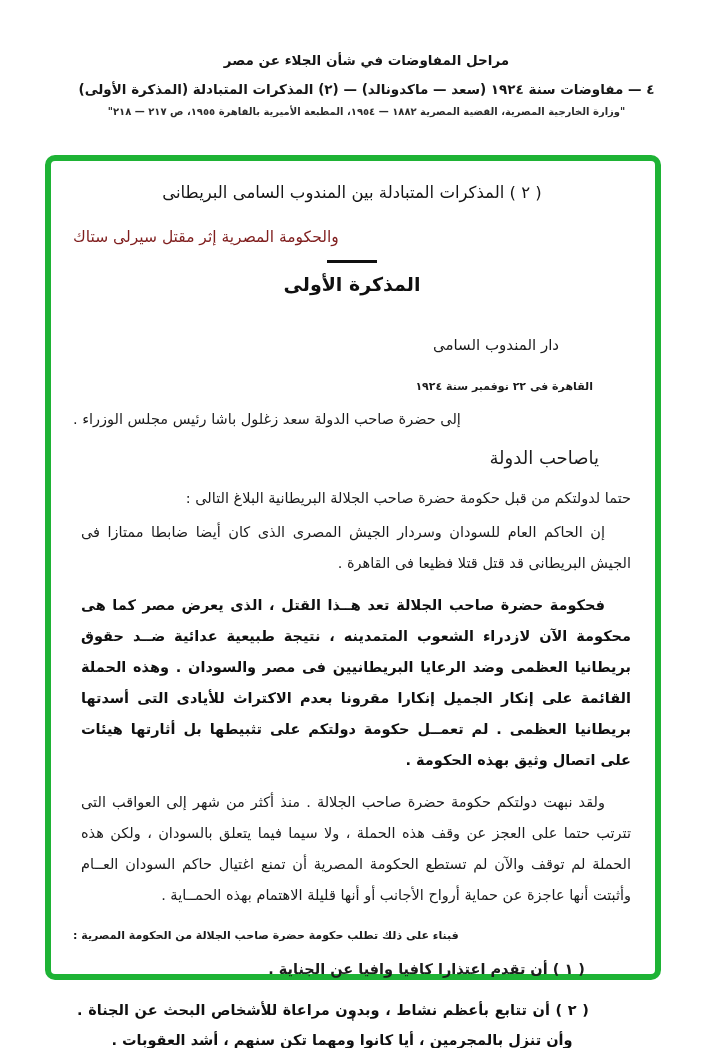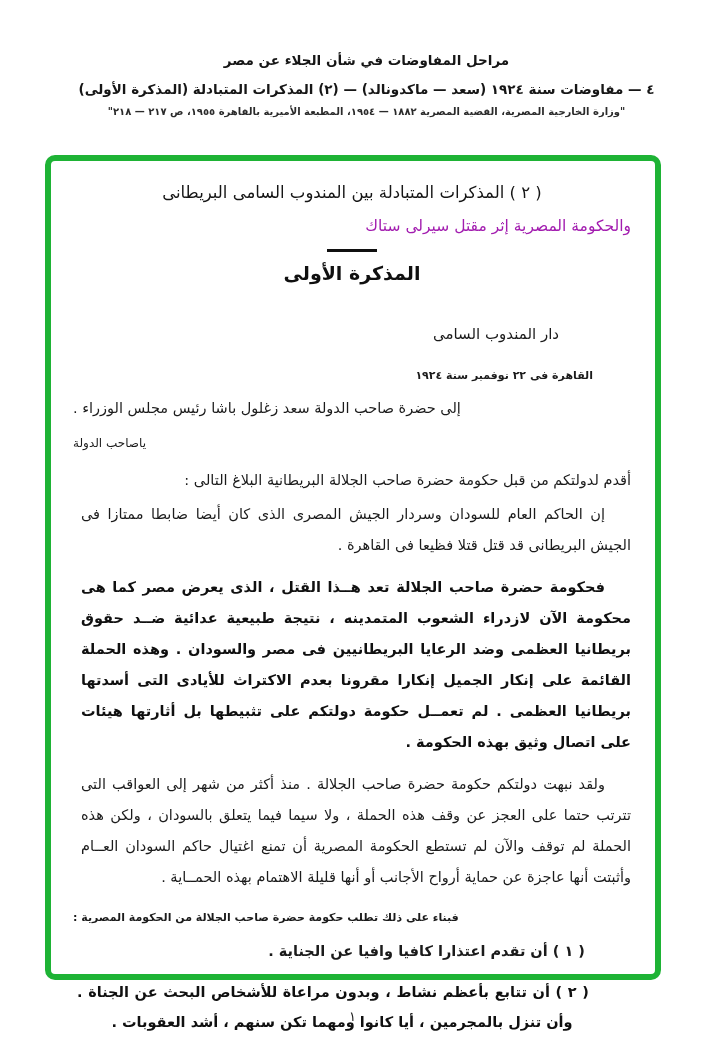--- a/index.html
+++ b/index.html
@@ -57,24 +57,24 @@
     direction: rtl;
     padding: 20px 24px 0 22px;
   }
   .doc-heading {
     text-align: center;
     font-size: 16.5px;
     color: #151515;
     line-height: 1.4;
   }
   .doc-heading-2 {
-    text-align: right;
+    text-align: left;
     font-size: 15.5px;
-    color: #a21caf;
-    margin-top: 13px;
+    color: #7f1d1d;
+    margin-top: 24px;
   }
   .small-rule {
     width: 50px;
     height: 3px;
     background: #101010;
     margin: 14px auto 10px auto;
   }
   .memo-title {
     text-align: center;
     font-size: 19px;
@@ -92,22 +92,22 @@
     font-weight: bold;
     margin: 26px 38px 12px 0;
     letter-spacing: 0.5px;
   }
   .addressee-line {
     text-align: left;
     font-size: 14.5px;
     margin: 18px 6px 0 0;
   }
   .salutation-line {
-    text-align: left;
-    font-size: 12px;
+    text-align: right;
+    font-size: 18px;
     margin: 20px 32px 0 0;
   }
   .intro-line {
     text-align: right;
     font-size: 14.5px;
     margin: 22px 0 0 0;
   }
   .para {
     font-size: 14.5px;
     line-height: 31px;
@@ -167,21 +167,21 @@
   <div class="doc-inner">
     <div class="doc-heading">( ٢ ) المذكرات المتبادلة بين المندوب السامى البريطانى</div>
     <div class="doc-heading-2">والحكومة المصرية إثر مقتل سيرلى ستاك</div>
     <div class="small-rule"></div>
     <div class="memo-title">المذكرة الأولى</div>
 
     <div class="sender-line">دار المندوب السامى</div>
     <div class="date-line">القاهرة فى ٢٢ نوفمبر سنة ١٩٢٤</div>
     <div class="addressee-line">إلى حضرة صاحب الدولة سعد زغلول باشا رئيس مجلس الوزراء .</div>
     <div class="salutation-line">ياصاحب الدولة</div>
-    <div class="intro-line">أقدم لدولتكم من قبل حكومة حضرة صاحب الجلالة البريطانية البلاغ التالى :</div>
+    <div class="intro-line">حتما لدولتكم من قبل حكومة حضرة صاحب الجلالة البريطانية البلاغ التالى :</div>
 
     <div class="para">إن الحاكم العام للسودان وسردار الجيش المصرى الذى كان أيضا ضابطا ممتازا فى الجيش البريطانى قد قتل قتلا فظيعا فى القاهرة .</div>
     <div class="para bold">فحكومة حضرة صاحب الجلالة تعد هــذا القتل ، الذى يعرض مصر كما هى محكومة الآن لازدراء الشعوب المتمدينه ، نتيجة طبيعية عدائية ضــد حقوق بريطانيا العظمى وضد الرعايا البريطانيين فى مصر والسودان . وهذه الحملة القائمة على إنكار الجميل إنكارا مقرونا بعدم الاكتراث للأيادى التى أسدتها بريطانيا العظمى . لم تعمــل حكومة دولتكم على تثبيطها بل أثارتها هيئات على اتصال وثيق بهذه الحكومة .</div>
     <div class="para">ولقد نبهت دولتكم حكومة حضرة صاحب الجلالة . منذ أكثر من شهر إلى العواقب التى تترتب حتما على العجز عن وقف هذه الحملة ، ولا سيما فيما يتعلق بالسودان ، ولكن هذه الحملة لم توقف والآن لم تستطع الحكومة المصرية أن تمنع اغتيال حاكم السودان العــام وأثبتت أنها عاجزة عن حماية أرواح الأجانب أو أنها قليلة الاهتمام بهذه الحمــاية .</div>
 
     <div class="demands-intro">فبناء على ذلك تطلب حكومة حضرة صاحب الجلالة من الحكومة المصرية :</div>
     <div class="demand-1">( ١ ) أن تقدم اعتذارا كافيا وافيا عن الجناية .</div>
     <div class="demand-2">( ٢ ) أن تتابع بأعظم نشاط ، وبدون مراعاة للأشخاص البحث عن الجناة . وأن تنزل بالمجرمين ، أيا كانوا ومهما تكن سنهم ، أشد العقوبات .</div>
   </div>
 </div>

